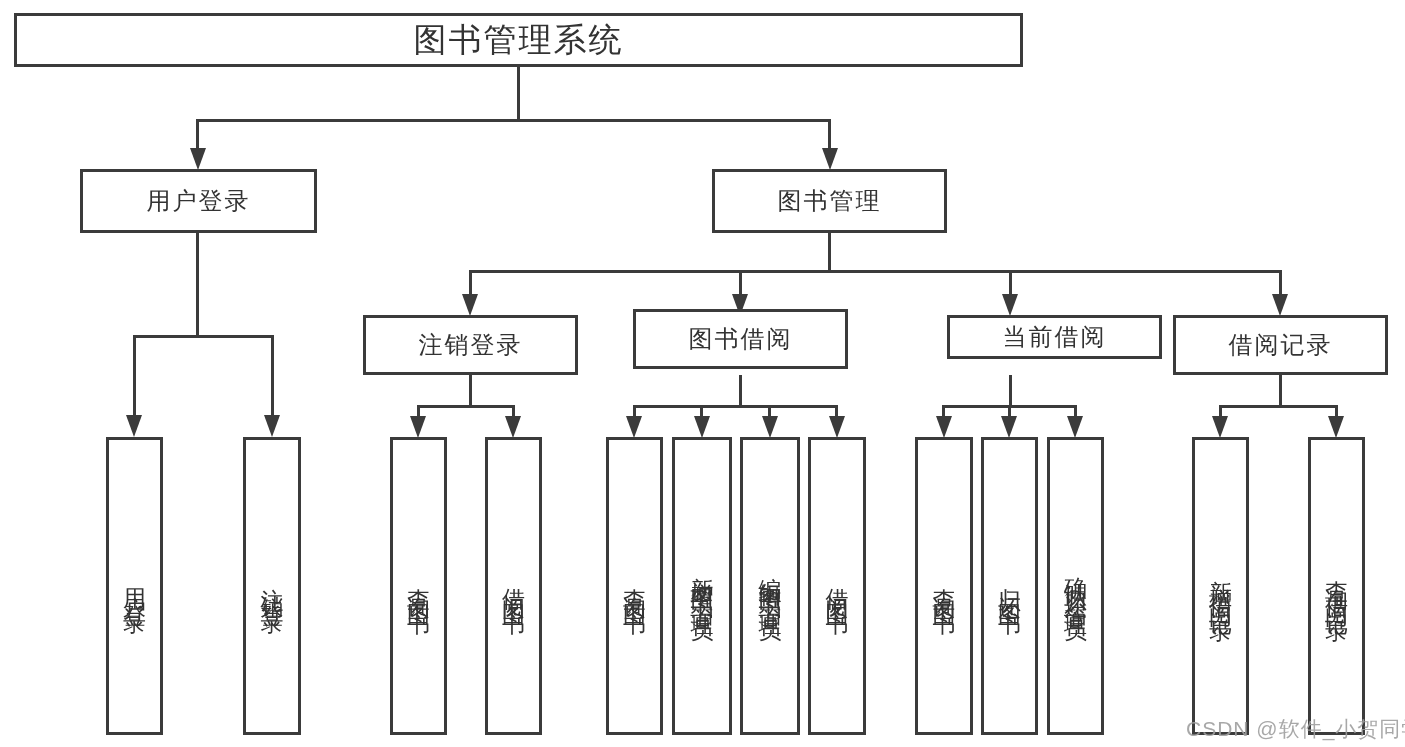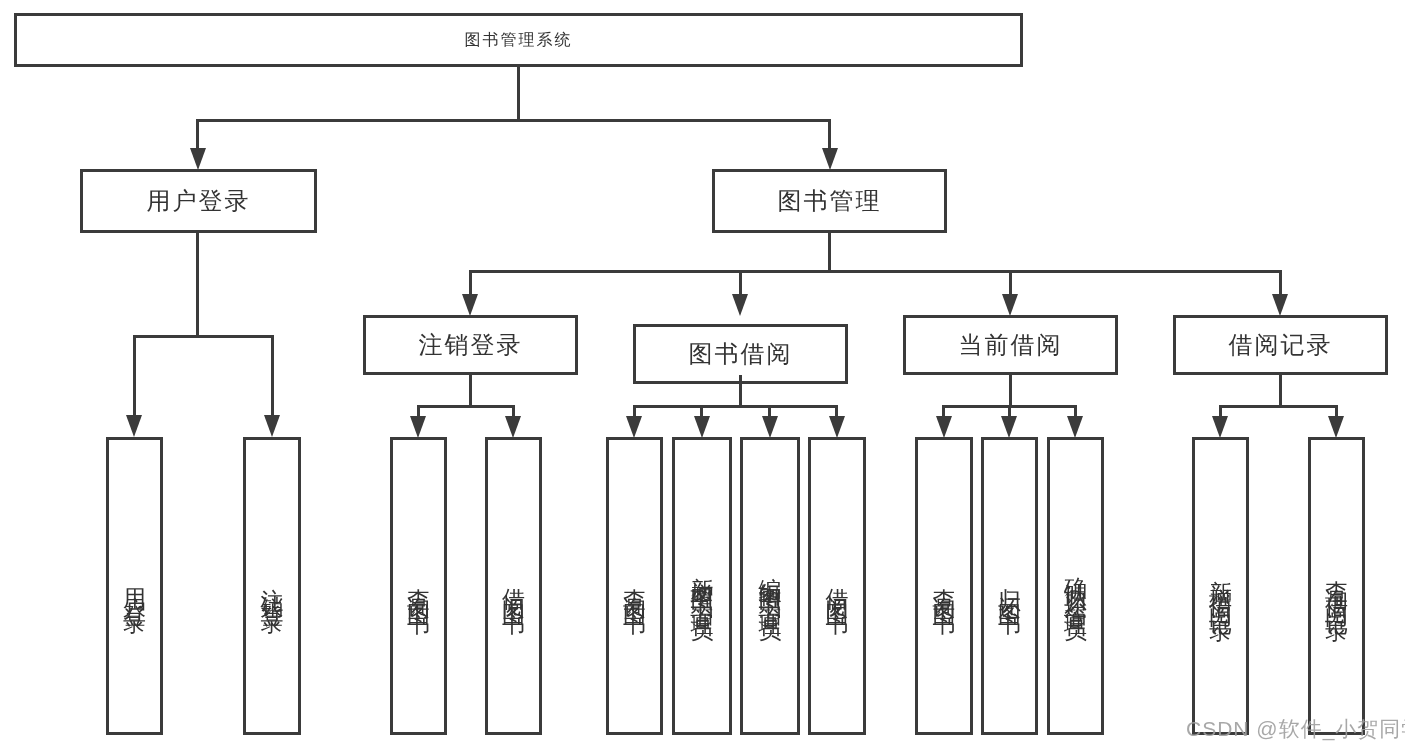--- a/index.html
+++ b/index.html
@@ -6,21 +6,21 @@
   #canvas{
     position:relative;width:1405px;height:747px;background:#fff;overflow:hidden;
     font-family:"Liberation Sans","DejaVu Sans",sans-serif;
   }
   .box{
     position:absolute;box-sizing:border-box;background:#fff;
     border:3px solid #3b3b3b;color:#333;
     display:flex;align-items:center;justify-content:center;
   }
   .hlabel{font-size:24px;letter-spacing:2px;white-space:nowrap;}
-  .root-label{font-size:16px;letter-spacing:2px;white-space:nowrap;}
+  .root-label{font-size:33px;letter-spacing:2px;white-space:nowrap;}
   .vlabel{
     writing-mode:vertical-rl;text-orientation:mixed;
     font-size:23px;letter-spacing:8px;line-height:1;
   }
   .line{position:absolute;background:#3b3b3b;}
   .arrow{
     position:absolute;width:0;height:0;
     border-left:8px solid transparent;border-right:8px solid transparent;
     border-top:22px solid #3b3b3b;
   }
@@ -67,24 +67,24 @@
   <div class="line" style="left:739px;top:270px;width:3px;height:25px;"></div>
   <div class="arrow" style="left:732px;top:294px;"></div>
   <div class="line" style="left:1009px;top:270px;width:3px;height:25px;"></div>
   <div class="arrow" style="left:1002px;top:294px;"></div>
   <div class="line" style="left:1279px;top:270px;width:3px;height:25px;"></div>
   <div class="arrow" style="left:1272px;top:294px;"></div>
 
   <div class="box" style="left:363px;top:315px;width:215px;height:60px;">
     <span class="hlabel">注销登录</span>
   </div>
-  <div class="box" style="left:633px;top:324px;width:215px;height:60px;">
+  <div class="box" style="left:633px;top:309px;width:215px;height:60px;">
     <span class="hlabel">图书借阅</span>
   </div>
-  <div class="box" style="left:903px;top:315px;width:215px;height:60px;">
+  <div class="box" style="left:947px;top:315px;width:215px;height:44px;">
     <span class="hlabel">当前借阅</span>
   </div>
   <div class="box" style="left:1173px;top:315px;width:215px;height:60px;">
     <span class="hlabel">借阅记录</span>
   </div>
 
   <div class="line" style="left:469px;top:375px;width:3px;height:32px;"></div>
   <div class="line" style="left:417px;top:405px;width:98px;height:3px;"></div>
   <div class="line" style="left:417px;top:405px;width:3px;height:13px;"></div>
   <div class="arrow" style="left:410px;top:416px;"></div>

